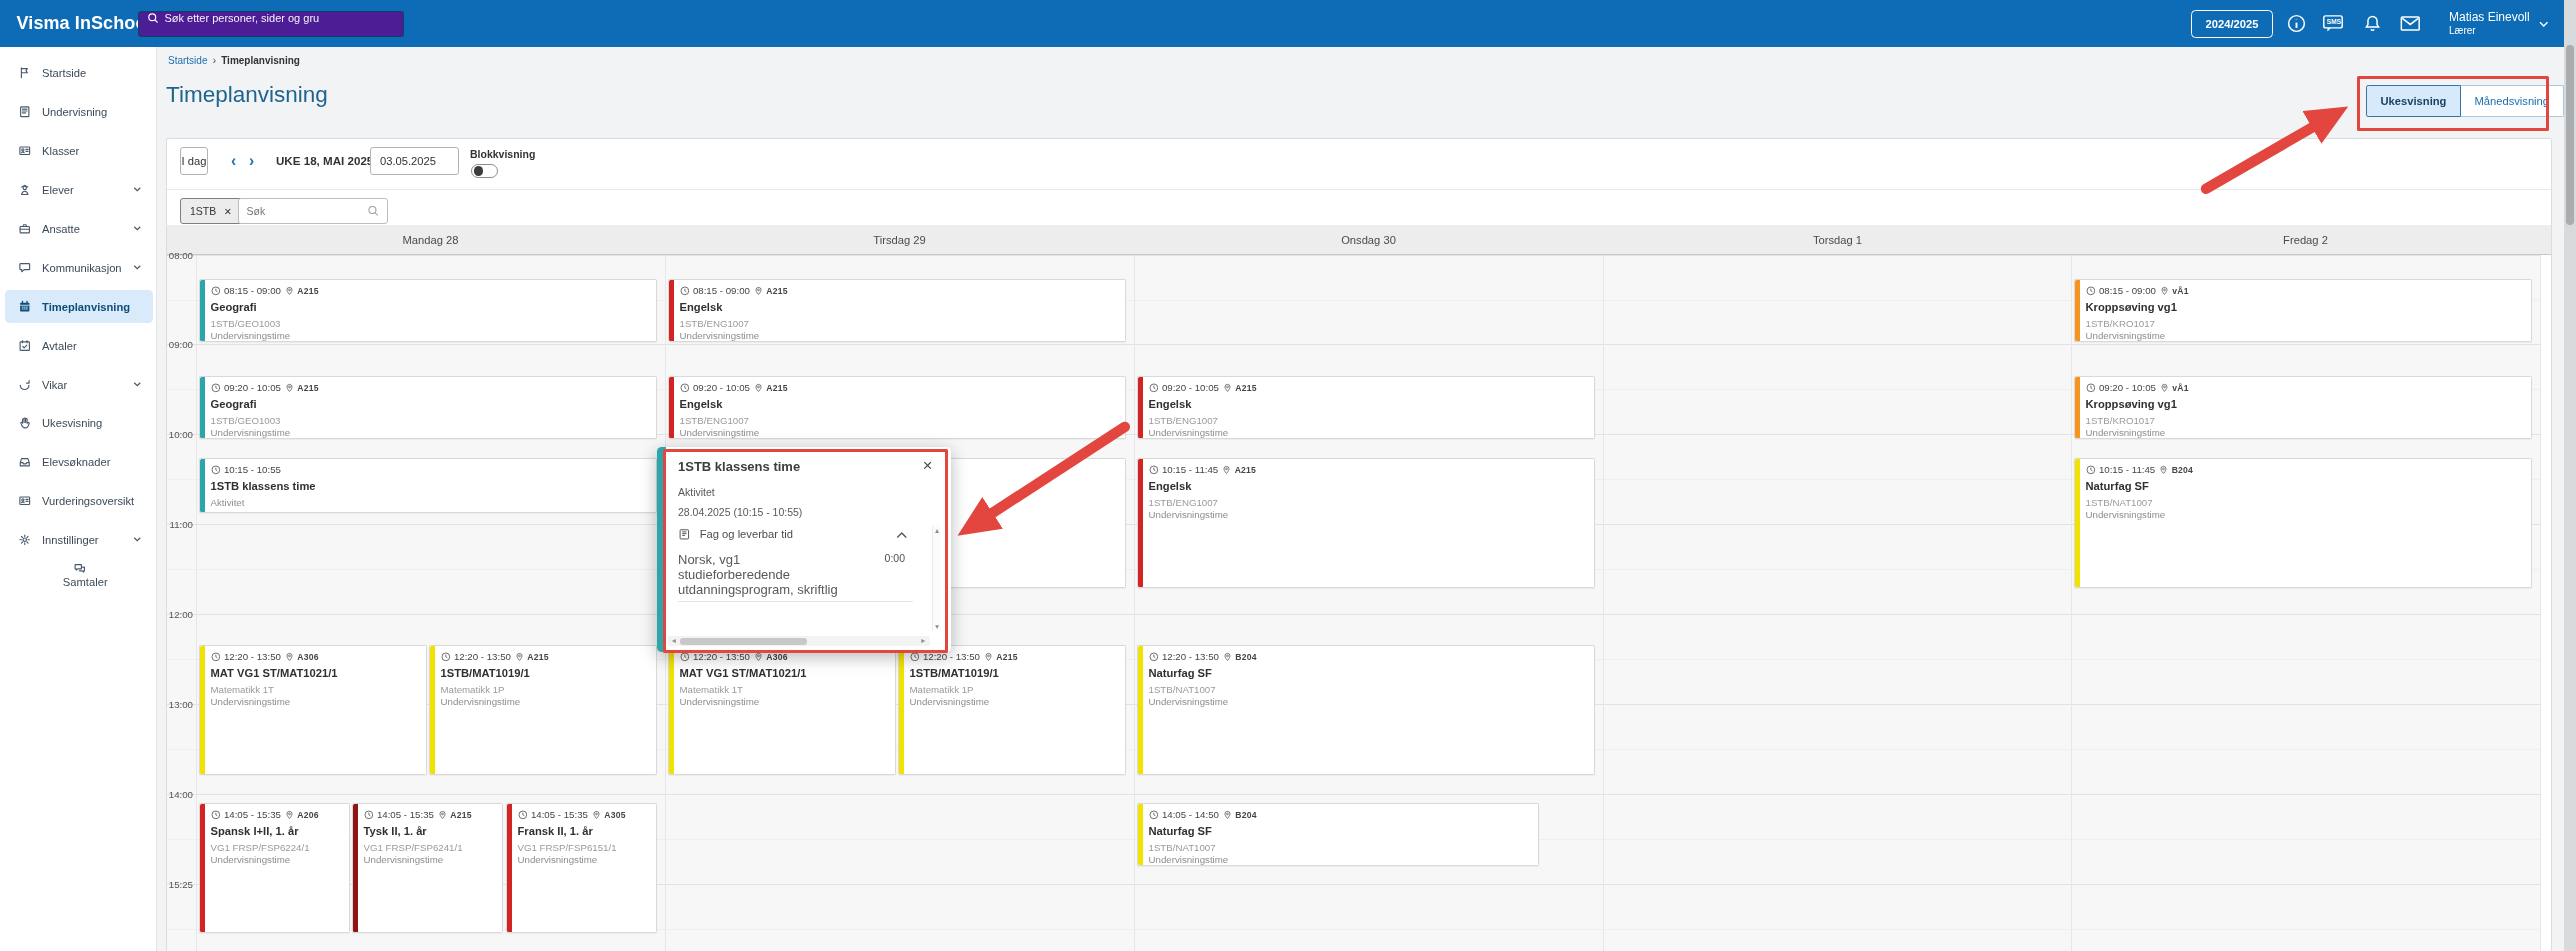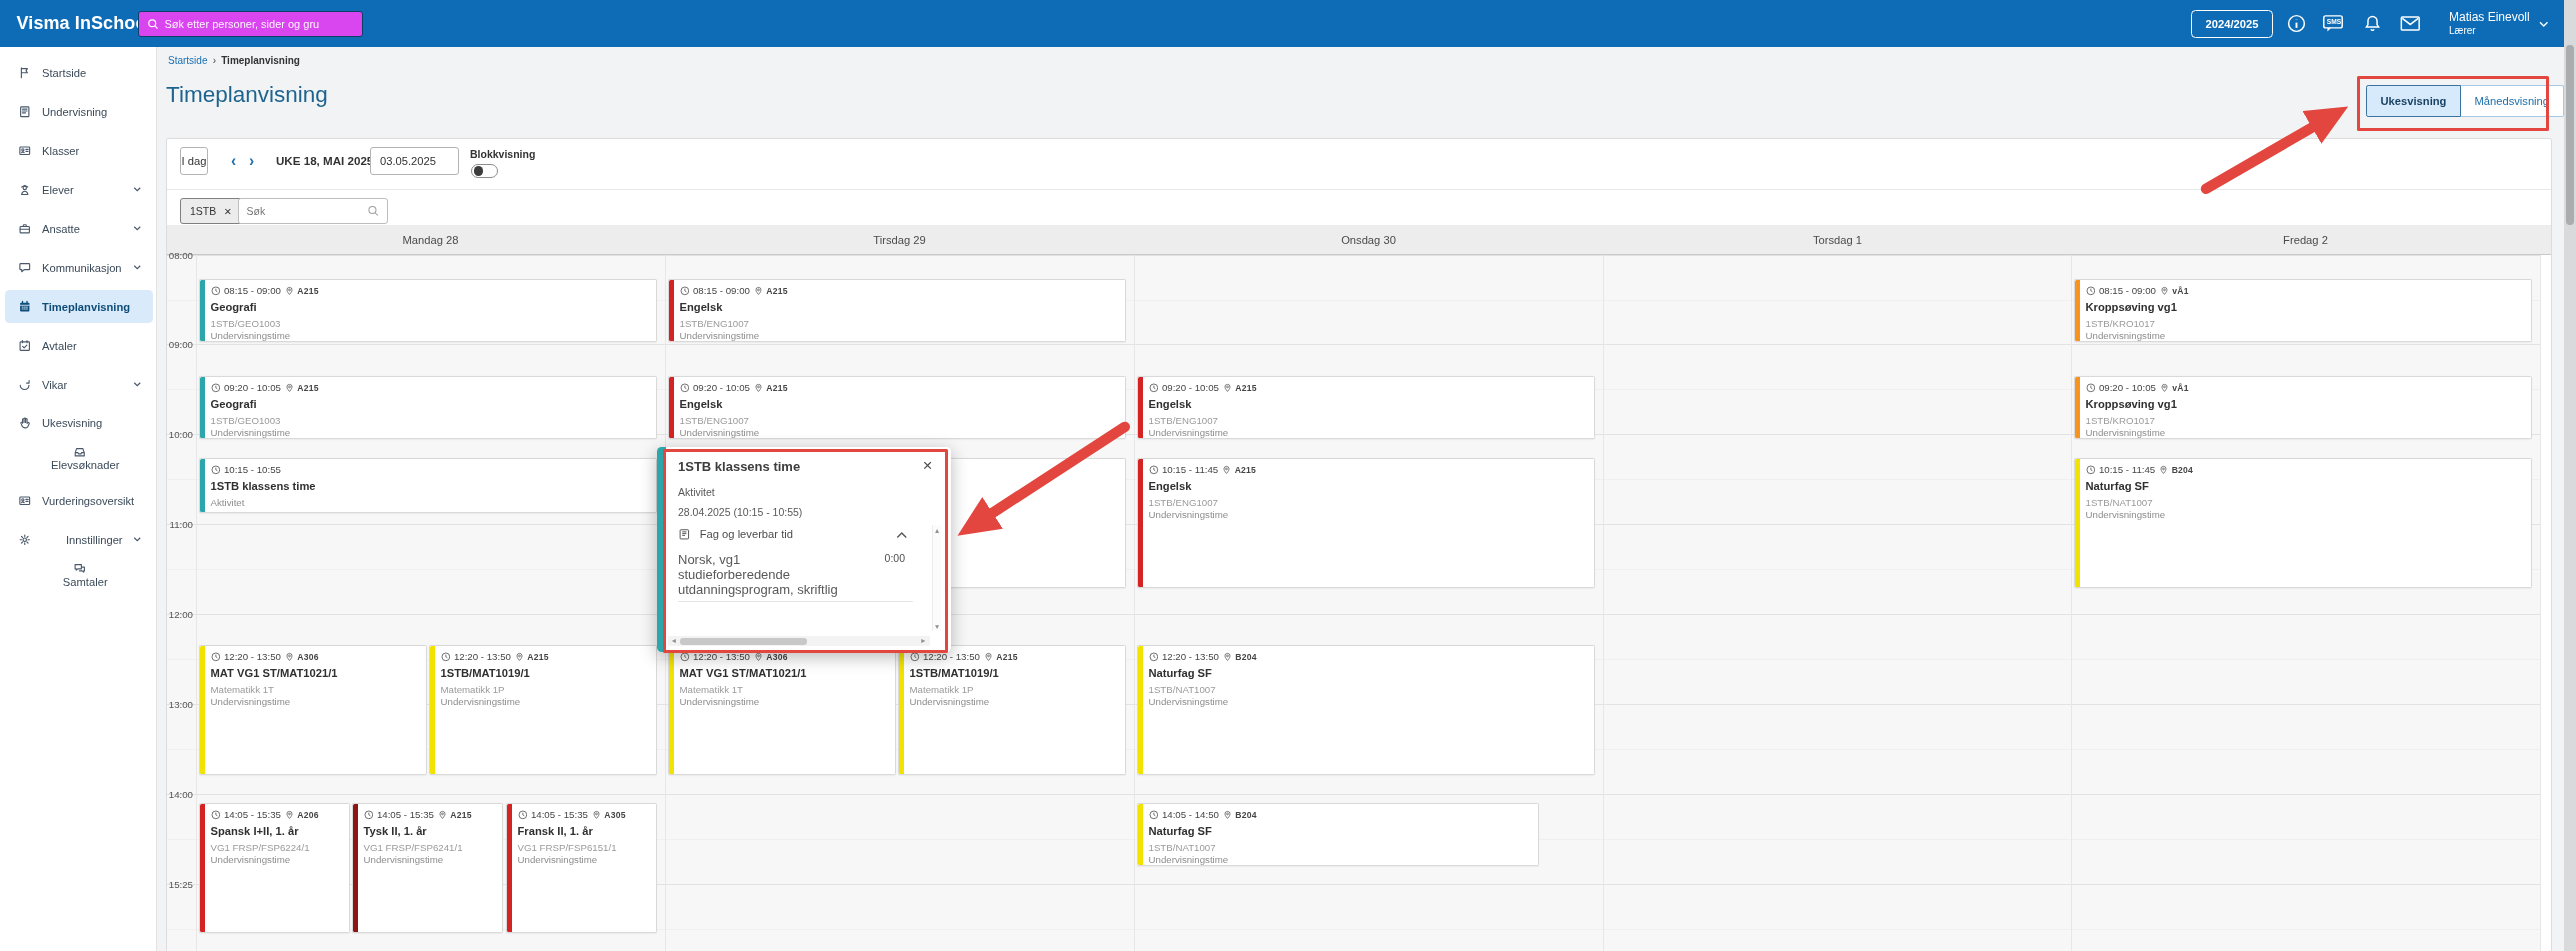--- a/index.html
+++ b/index.html
@@ -3,21 +3,21 @@
 <meta charset="utf-8">
 <style>
   * { box-sizing: border-box; margin: 0; padding: 0; }
   html,body { width:2576px; height:952px; overflow:hidden; }
   body { font-family:"Liberation Sans","DejaVu Sans",sans-serif; background:#f2f3f4; }
   #app { position:relative; width:2576px; height:952px; overflow:hidden; }
 
   
   .topbar { position:absolute; left:0; top:0; width:2576px; height:47px; background:#0d6cb5; z-index:30; display:flex; align-items:center; }
   .brand { position:absolute; left:16.5px; top:0; height:47px; display:flex; align-items:center; color:#fff; font-size:18px; font-weight:600; letter-spacing:0.1px; }
-  .global-search { position:absolute; left:138px; top:10.5px; width:225px; height:26px; background:#d946ef; border:0.7px solid #0a3f66; border-radius:3px; display:flex; align-items:center; padding:0 7.5px; }
+  .global-search { position:absolute; left:138px; top:10.5px; width:266px; height:26px; background:#4c1d95; border:0.7px solid #0a3f66; border-radius:3px; display:flex; align-items:flex-start; padding:0 7.5px; }
   .global-search svg { flex:0 0 auto; margin-right:6px; }
   .global-search input { background:transparent; border:none; outline:none; color:#fff; font-size:11px; width:100%; font-family:inherit; }
   .global-search input::placeholder { color:rgba(255,255,255,.95); }
   .year-btn { position:absolute; left:2191px; top:9.7px; width:82px; height:28px; border:1.5px solid #fff; border-radius:4.5px; color:#fff; font-weight:700; font-size:11.2px; display:flex; align-items:center; justify-content:center; background:transparent; cursor:pointer; }
   .tb-icon { position:absolute; top:0; height:47px; display:flex; align-items:center; color:#fff; cursor:pointer; }
   .user-block { position:absolute; left:2449px; top:0; height:47px; display:flex; flex-direction:column; justify-content:center; color:#fff; }
   .user-name { font-size:12px; line-height:15px; }
   .user-role { font-size:10px; line-height:12.7px; }
   .user-caret { position:absolute; left:2537px; top:16.5px; color:#fff; }
 
@@ -265,39 +265,39 @@
           </span>
         </div>
         <div class="side-item" style="top: 359px;">
           <span class="s-icon">
             <svg width="13.5" height="13.5" viewBox="0 0 18 18" fill="none" stroke="currentColor" stroke-width="1.5" stroke-linecap="round" stroke-linejoin="round">
               <path d="M6.1 9.5V4.6a1 1 0 012 0v4M8.1 8.4V3.6a1 1 0 012 0v4.8M10.1 8.6V4.4a1 1 0 012 0v5.4l1.3-1a1 1 0 011.5 1.2c-.6 1.8-1 3.3-2 4.4-.9 1-2.1 1.5-3.5 1.5-2.4 0-3.7-1.5-4.5-3.7l-1-2.7a1 1 0 011.7-.9l.6.9"></path>
             </svg>
           </span>
           <span>Ukesvisning</span>
         </div>
-        <div class="side-item" style="top: 398px; flex-direction: column;">
+        <div class="side-item" style="top: 398px;">
           <span class="s-icon">
             <svg width="13.5" height="13.5" viewBox="0 0 18 18" fill="none" stroke="currentColor" stroke-width="1.5" stroke-linecap="round" stroke-linejoin="round">
               <path d="M3 10.2l1.8-5.4h8.4L15 10.2v4.3H3zM3 10.2h3.4l1 1.6h3.2l1-1.6H15"></path>
             </svg>
           </span>
           <span>Elevsøknader</span>
         </div>
         <div class="side-item" style="top: 437px;">
           <span class="s-icon">
             <svg width="13.5" height="13.5" viewBox="0 0 18 18" fill="none" stroke="currentColor" stroke-width="1.5" stroke-linecap="round" stroke-linejoin="round">
               <rect x="2.5" y="4" width="13" height="10" rx="1"></rect>
               <circle cx="6.5" cy="7.8" r="1.5"></circle>
               <path d="M4.8 11.6c.5-1.4 2.9-1.4 3.4 0M10.5 7.2h3M10.5 9.8h3"></path>
             </svg>
           </span>
           <span>Vurderingsoversikt</span>
         </div>
-        <div class="side-item" style="top: 476px; gap: 24px;">
+        <div class="side-item" style="top: 476px;">
           <span class="s-icon">
             <svg width="13.5" height="13.5" viewBox="0 0 18 18" fill="none" stroke="currentColor" stroke-width="1.5" stroke-linecap="round" stroke-linejoin="round">
               <circle cx="9" cy="9" r="2.3"></circle>
               <path d="M9 2.8v2M9 13.2v2M2.8 9h2M13.2 9h2M4.6 4.6l1.4 1.4M12 12l1.4 1.4M13.4 4.6L12 6M6 12l-1.4 1.4"></path>
             </svg>
           </span>
           <span>Innstillinger</span>
           <span class="s-caret">
             <svg width="10.5" height="10.5" viewBox="0 0 14 14" fill="none" stroke="currentColor" stroke-width="1.6">
               <path d="M3 5l4 4 4-4"></path>

